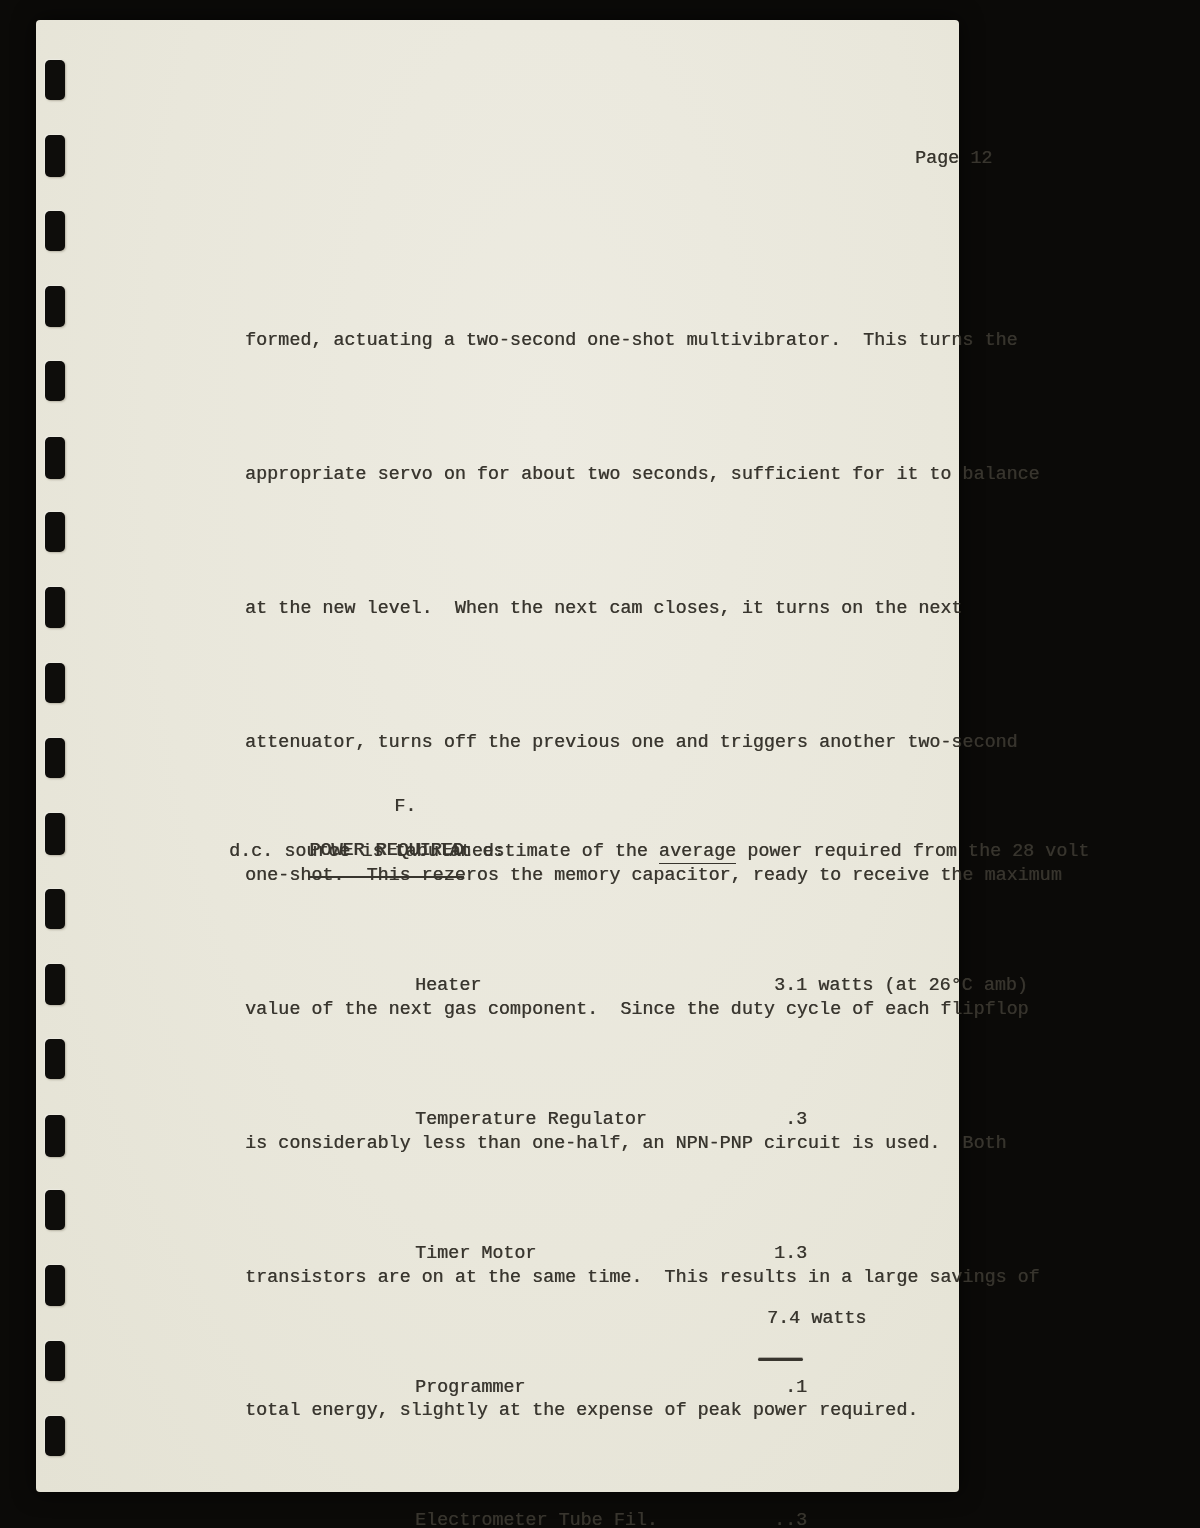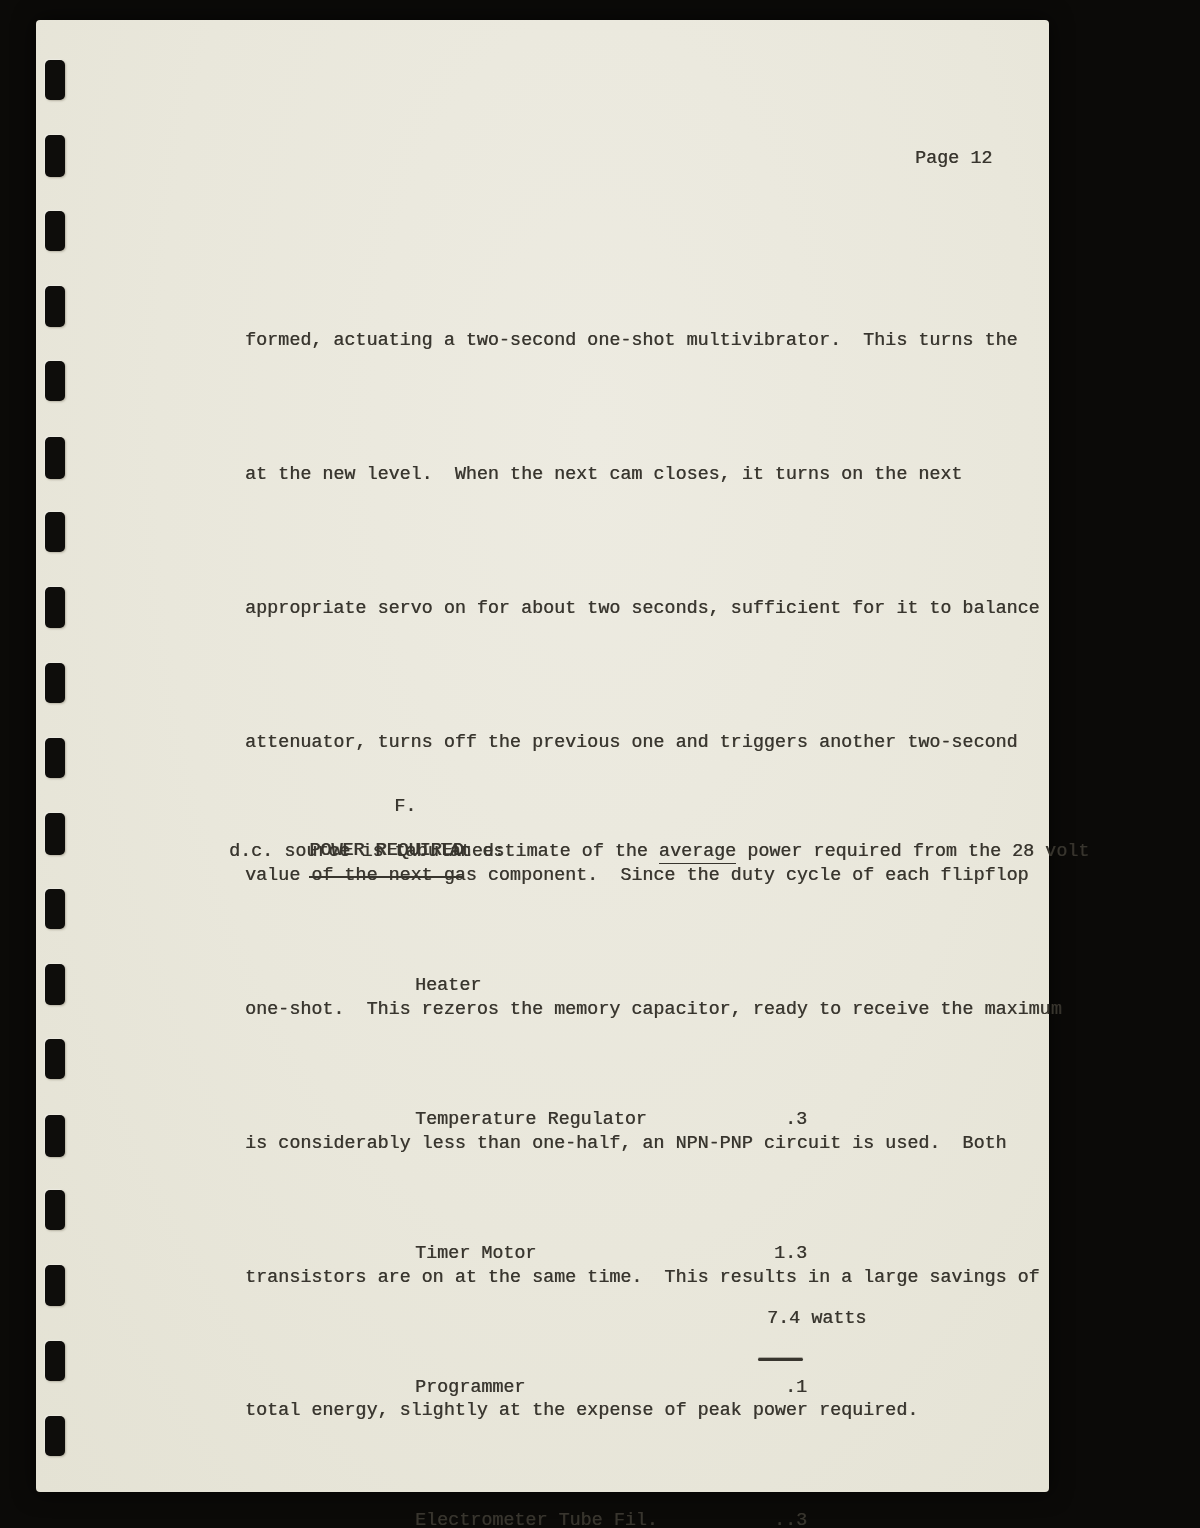--- a/index.html
+++ b/index.html
@@ -3,21 +3,21 @@
 <meta charset="utf-8">
 <style>
   html,body{margin:0;padding:0;}
   body{
     width:1200px;height:1528px;
     background:var(--bg,#0b0a08);
     position:relative;overflow:hidden;
     font-family:"Liberation Mono","DejaVu Sans Mono",monospace;
   }
   .page{
-    position:absolute;left:36px;top:20px;width:1013px;height:1472px;
+    position:absolute;left:36px;top:20px;width:923px;height:1472px;
     background:radial-gradient(ellipse at 55% 28%, #edebe1 0%, var(--paper,#e9e7db) 55%, #e4e2d4 100%);
     border-radius:4px;
     box-shadow:0 0 22px rgba(0,0,0,0.65);
   }
   .hole{
     position:absolute;left:9px;width:20px;height:40px;
     background:var(--hole,#0e0d0b);
     border-radius:5px;
     box-shadow:1px 1px 2px rgba(140,135,118,0.55), -1px -1px 1px rgba(255,255,255,0.35);
   }
@@ -71,45 +71,45 @@
     <div class="hole" style="top:1170px"></div>
     <div class="hole" style="top:1245px;height:41px"></div>
     <div class="hole" style="top:1321px"></div>
     <div class="hole" style="top:1396px"></div>
   </div>
 
   <div class="txt pagenum">Page 12</div>
 
   <div class="txt bodycopy">
     <div>formed, actuating a two-second one-shot multivibrator.  This turns the</div>
+    <div>appropriate servo on for about two seconds, sufficient for it to balance</div>
     <div>at the new level.  When the next cam closes, it turns on the next</div>
-    <div>appropriate servo on for about two seconds, sufficient for it to balance</div>
     <div>attenuator, turns off the previous one and triggers another two-second</div>
+    <div>one-shot.  This rezeros the memory capacitor, ready to receive the maximum</div>
     <div>value of the next gas component.  Since the duty cycle of each flipflop</div>
-    <div>one-shot.  This rezeros the memory capacitor, ready to receive the maximum</div>
     <div>is considerably less than one-half, an NPN-PNP circuit is used.  Both</div>
     <div>transistors are on at the same time.  This results in a large savings of</div>
     <div>total energy, slightly at the expense of peak power required.</div>
     <div class="indented">The solenoid valve is held on for a fraction of a second</div>
     
   </div>
 
   <div class="txt heading">
     <span class="f-index">F.</span>
     <span class="f-title">POWER REQUIRED</span>
   </div>
 
   <div class="txt estimate">
     <span>An estimate of the </span><span class="uword">average</span><span> power required from the 28 volt</span>
   </div>
   <div class="txt tabulated">d.c. source is tabulated:</div>
 
   <div class="txt ptable">
     <div class="prow">
-      <span class="item">Heater</span>
+      <span class="item">Heater</span><span class="val">3.1 watts (at 26°C amb)</span>
     </div>
     <div class="prow">
       <span class="item">Temperature Regulator</span><span class="val"> .3</span>
     </div>
     <div class="prow">
       <span class="item">Timer Motor</span><span class="val">1.3</span>
     </div>
     <div class="prow">
       <span class="item">Programmer</span><span class="val"> .1</span>
     </div>

